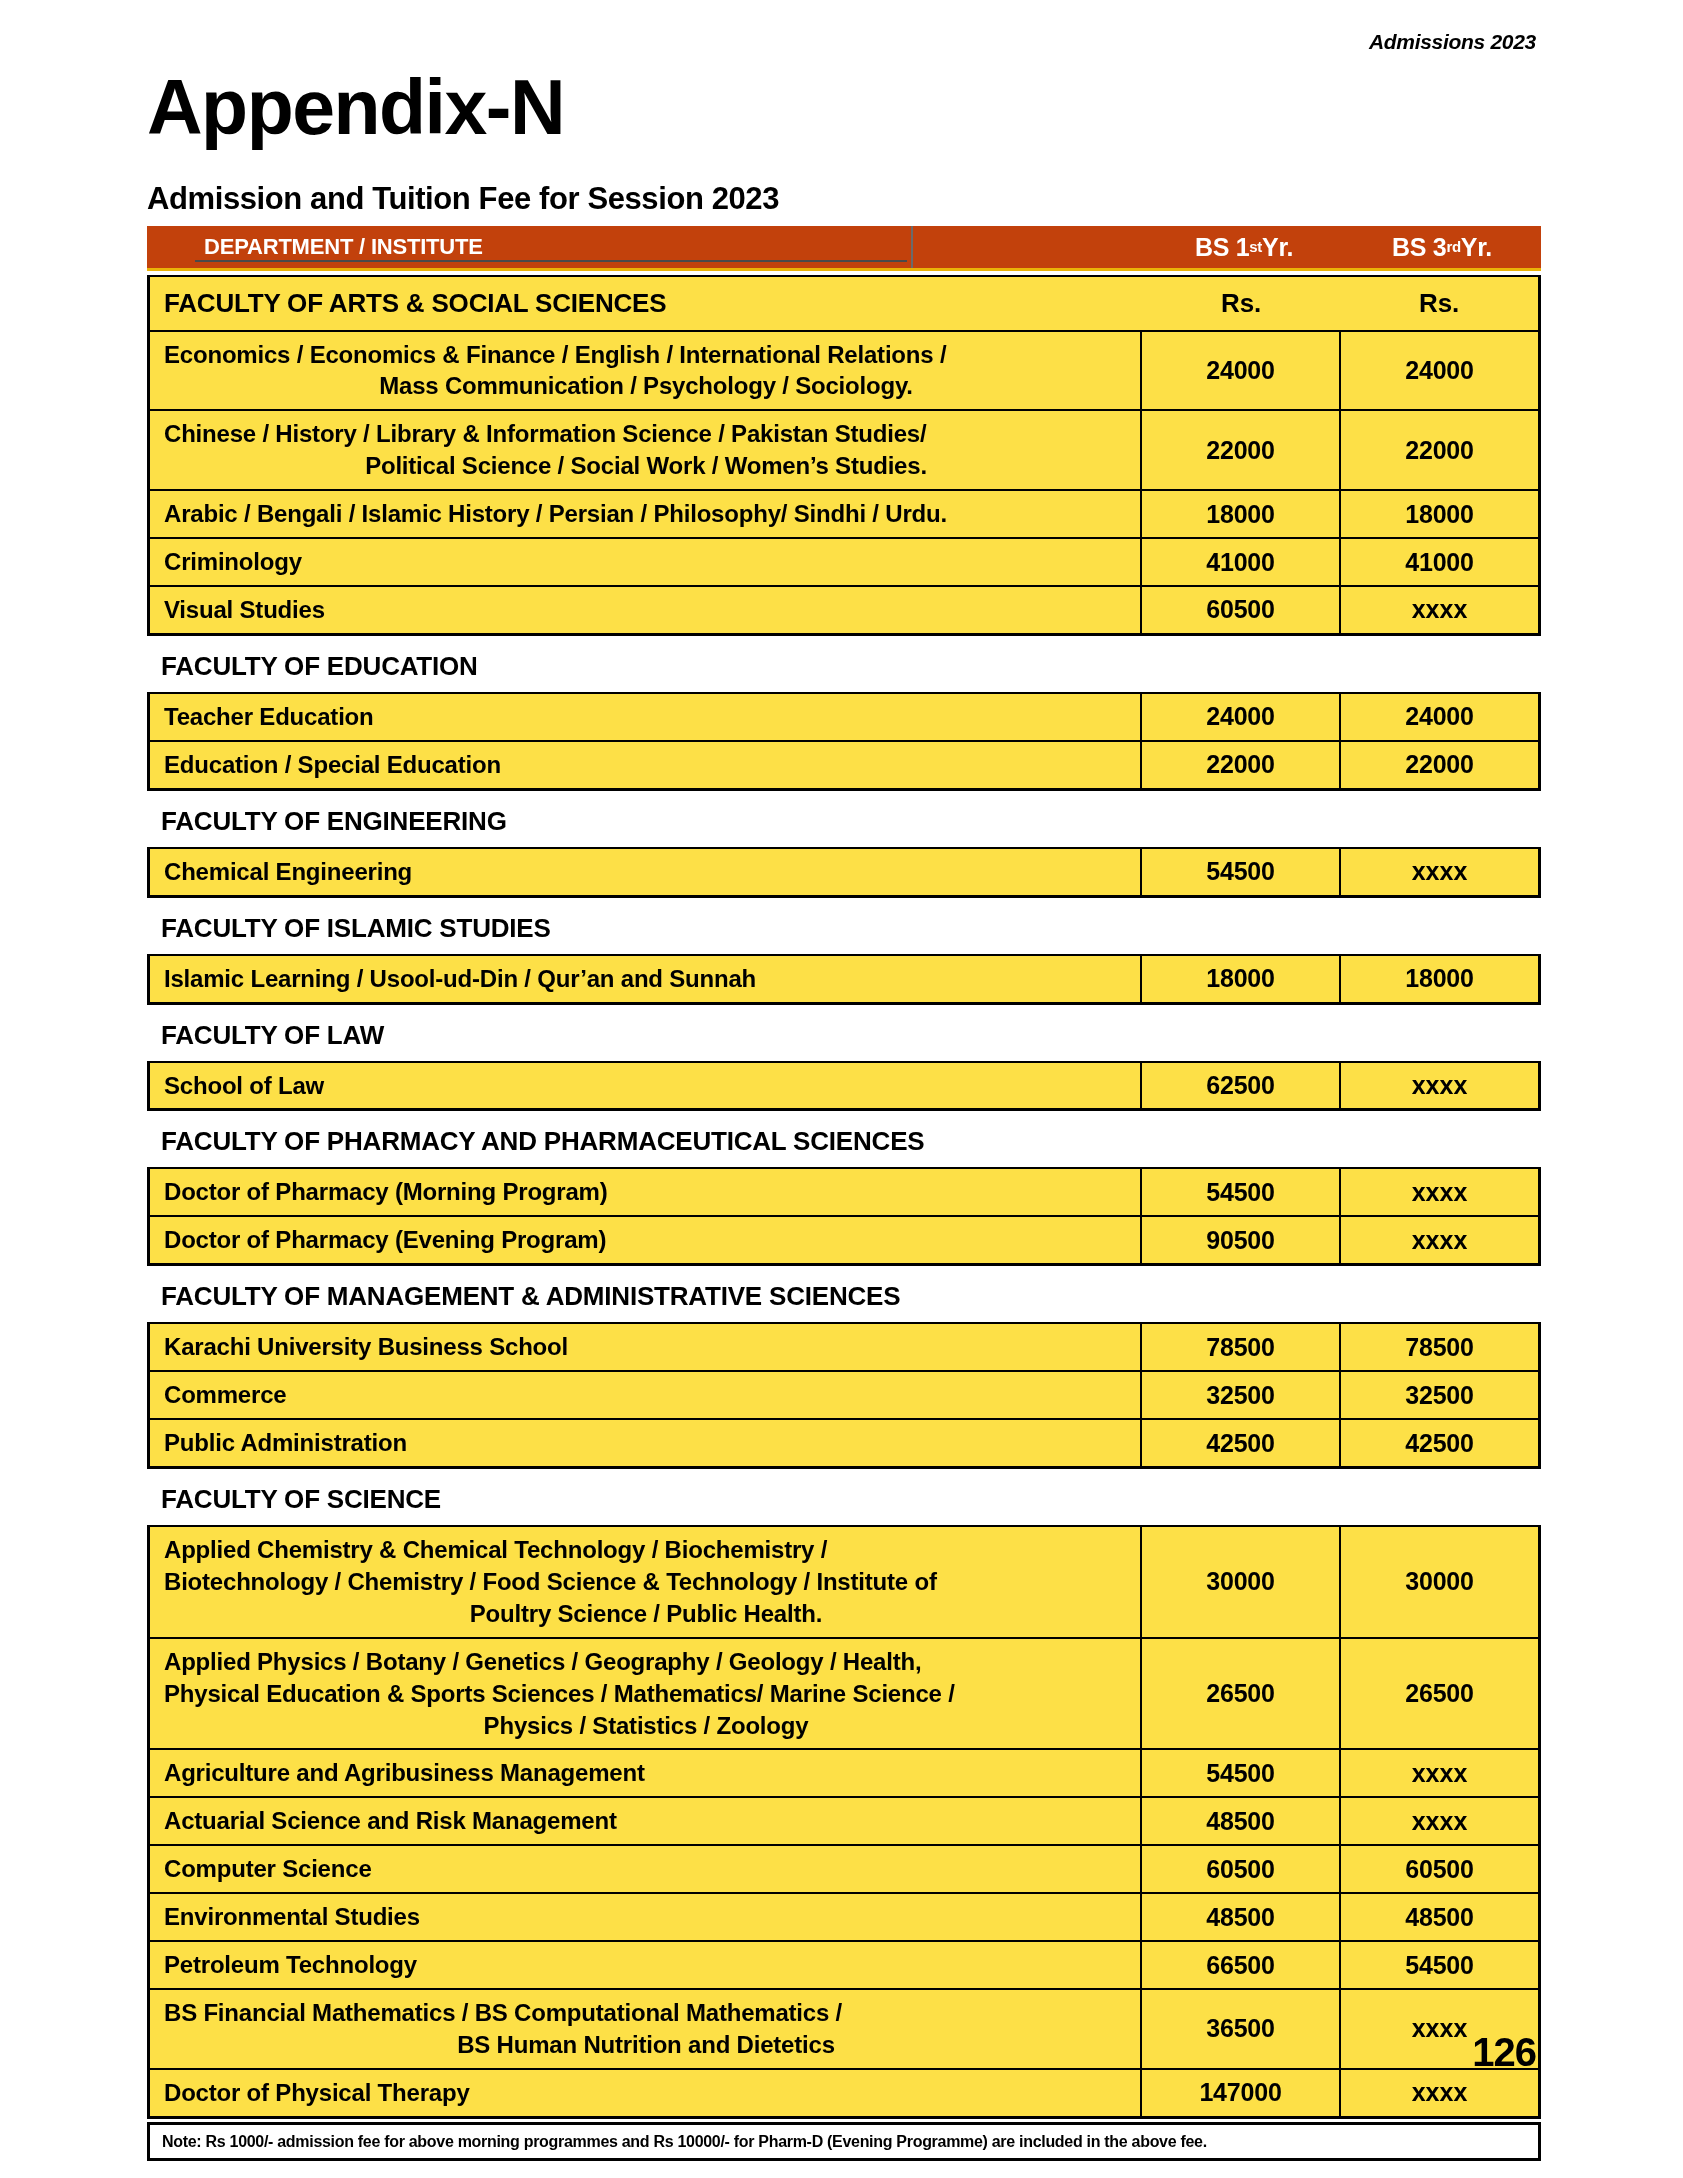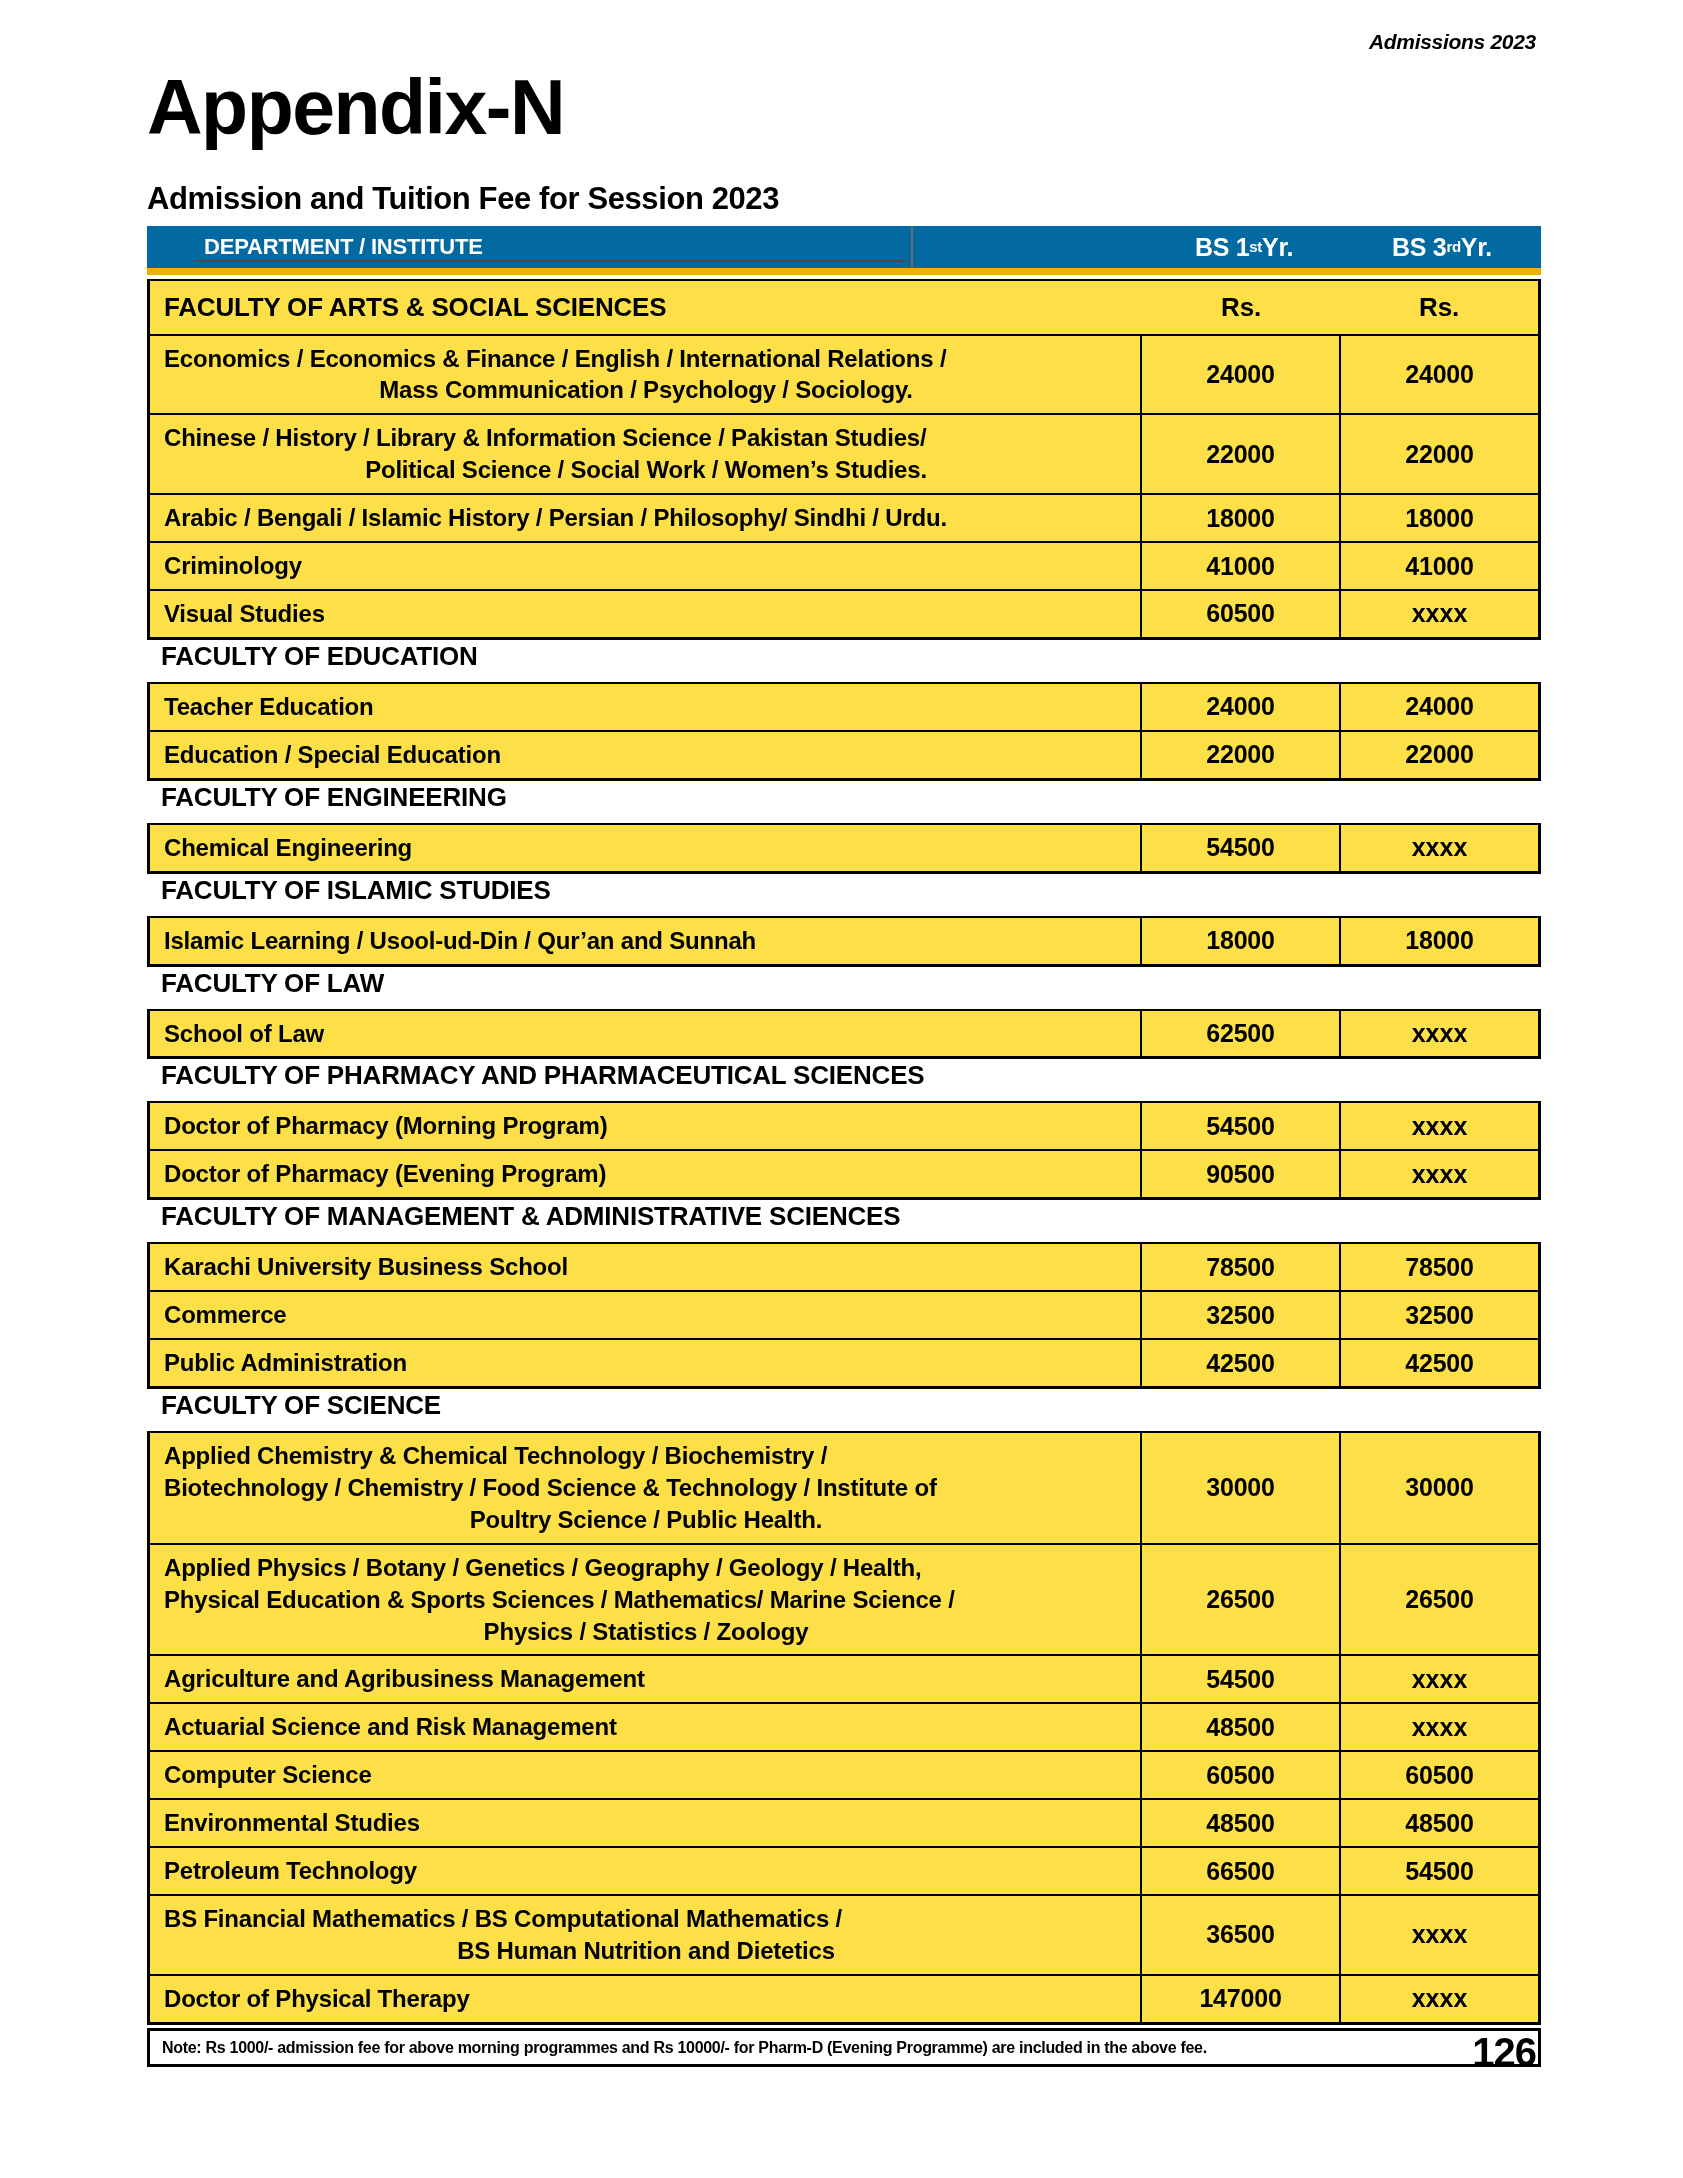--- a/index.html
+++ b/index.html
@@ -58,24 +58,24 @@
   .fee-table-wrap {
     position: absolute;
     left: 147px;
     top: 226px;
     width: 1394px;
   }
 
   
   .thead-bar {
     display: flex;
-    background: #0369a1;
+    background: #c2410c;
     height: 42px;
     align-items: stretch;
-    border-bottom: 7px solid #eab308;
+    border-bottom: 3px solid #eab308;
   }
   .thead-dept {
     flex: 0 0 764px;
     position: relative;
     display: flex;
     align-items: center;
     box-sizing: border-box;
   }
   .thead-dept-label {
     color: #ffffff;
@@ -168,21 +168,21 @@
     letter-spacing: -0.2px;
     padding-top: 9px;
     padding-bottom: 9px;
   }
   .row-faculty-inline .cell-num {
     font-size: 26px;
   }
 
   
   .faculty-head {
-    padding: 3px 0 10px 14px;
+    padding: 17px 0 10px 14px;
     font-size: 26px;
     font-weight: bold;
     letter-spacing: -0.2px;
     line-height: 1;
   }
 
   
   .note-box {
     border: 3px solid #000;
     margin-top: 3px;

